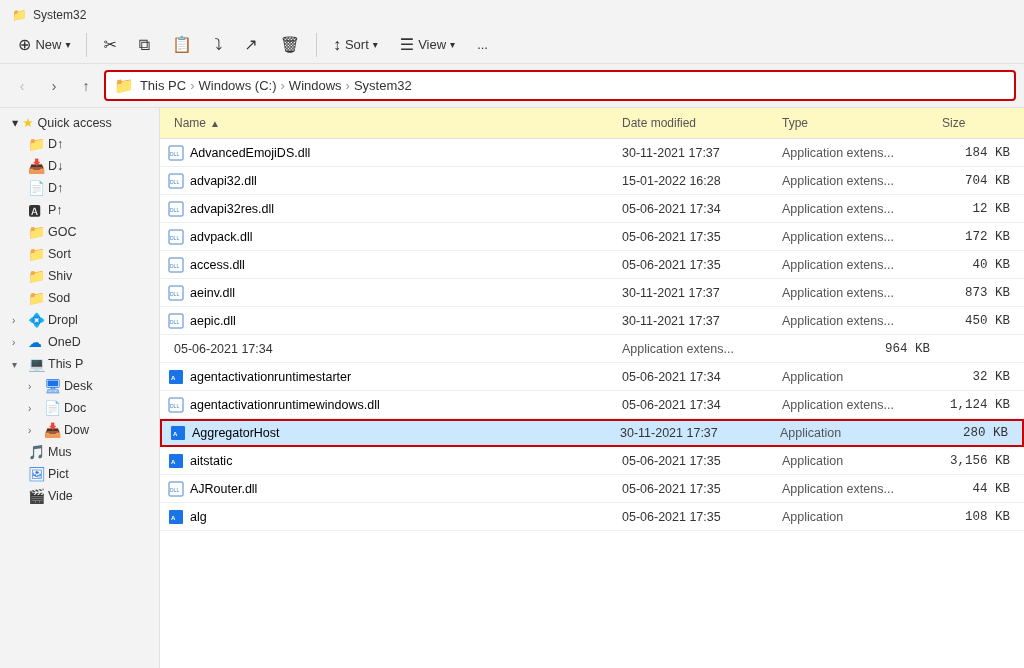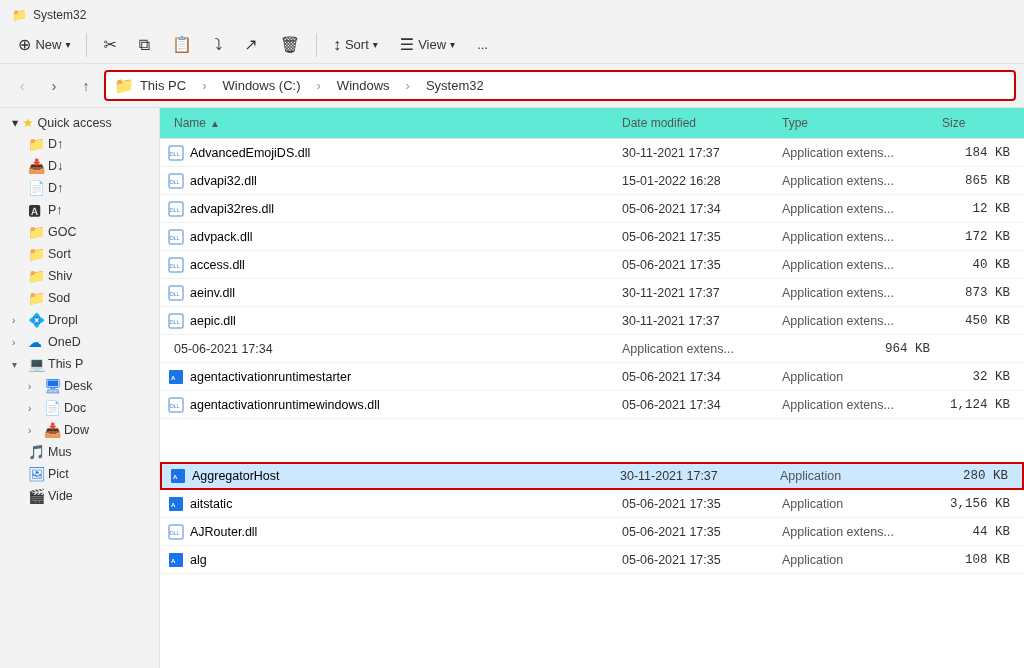--- a/index.html
+++ b/index.html
@@ -64,21 +64,21 @@
       border: 2px solid #c00;
       border-radius: 4px;
       background: #fff;
       padding: 4px 8px;
       position: relative;
     }
     .address-bar-icon { font-size: 16px; color: #e6a817; margin-right: 6px; }
     .address-bar-path {
       display: flex;
       align-items: center;
-      gap: 16px;
+      gap: 4px;
       font-size: 13px;
       color: #333;
     }
     .address-sep { color: #999; }
 
     
     .main-area {
       display: flex;
       flex: 1;
       overflow: hidden;
@@ -121,21 +121,21 @@
     .file-list-area {
       flex: 1;
       overflow-y: auto;
       background: #fff;
     }
     .file-list-header {
       display: grid;
       grid-template-columns: 1fr 160px 160px 80px;
       padding: 4px 8px;
       border-bottom: 1px solid #e0e0e0;
-      background: #5eead4;
+      background: #fef9c3;
       font-size: 12px;
       color: #555;
       position: sticky;
       top: 0;
     }
     .col-header {
       padding: 4px 6px;
       cursor: pointer;
       display: flex;
       align-items: center;
@@ -374,21 +374,21 @@
         <span class="file-icon" style="color:#4a86c8;">
           <svg width="16" height="16" viewBox="0 0 16 16">
                 <rect x="1" y="1" width="14" height="14" rx="1" fill="white" stroke="#4a86c8" stroke-width="1"></rect>
                 <text x="2" y="11" font-size="5" fill="#4a86c8" font-family="Arial">DLL</text>
               </svg>
          </span>
         <span>advapi32.dll</span>
       </div>
       <div class="file-cell">15-01-2022 16:28</div>
       <div class="file-cell type-cell">Application extens...</div>
-      <div class="file-cell size-cell">865 KB</div>
+      <div class="file-cell size-cell">704 KB</div>
     </div>
         <div class="file-row">
       <div class="file-name-cell">
         <span class="file-icon" style="color:#4a86c8;">
           <svg width="16" height="16" viewBox="0 0 16 16">
                 <rect x="1" y="1" width="14" height="14" rx="1" fill="white" stroke="#4a86c8" stroke-width="1"></rect>
                 <text x="2" y="11" font-size="5" fill="#4a86c8" font-family="Arial">DLL</text>
               </svg>
          </span>
         <span>advapi32res.dll</span>
@@ -479,21 +479,21 @@
                 <rect x="1" y="1" width="14" height="14" rx="1" fill="white" stroke="#4a86c8" stroke-width="1"></rect>
                 <text x="2" y="11" font-size="5" fill="#4a86c8" font-family="Arial">DLL</text>
               </svg>
          </span>
         <span>agentactivationruntimewindows.dll</span>
       </div>
       <div class="file-cell">05-06-2021 17:34</div>
       <div class="file-cell type-cell">Application extens...</div>
       <div class="file-cell size-cell">1,124 KB</div>
     </div>
-        <div class="file-row highlighted" style="border: 2px solid rgb(204, 0, 0); position: relative; margin-top: 43px;">
+        <div class="file-row highlighted" style="border: 2px solid rgb(204, 0, 0); position: relative;">
       <div class="file-name-cell">
         <span class="file-icon" style="color:#1a73e8;">
           <svg width="16" height="16" viewBox="0 0 16 16">
                 <rect x="1" y="1" width="14" height="14" rx="1" fill="#1a73e8"></rect>
                 <text x="3" y="11" font-size="6" fill="white" font-family="Arial" font-weight="bold">A</text>
               </svg>
          </span>
         <span>AggregatorHost</span>
       </div>
       <div class="file-cell">30-11-2021 17:37</div>

